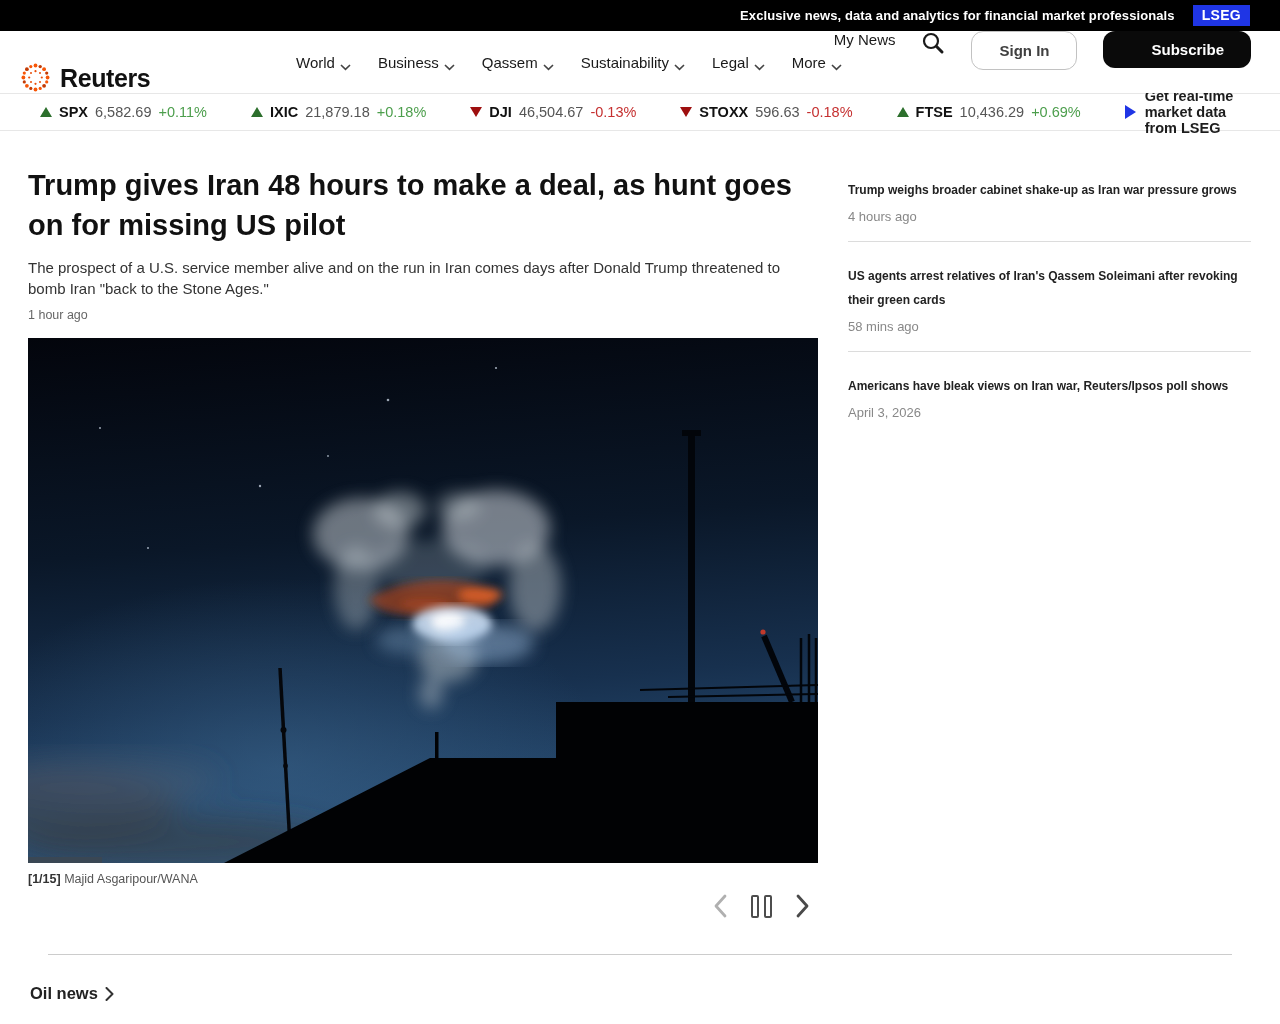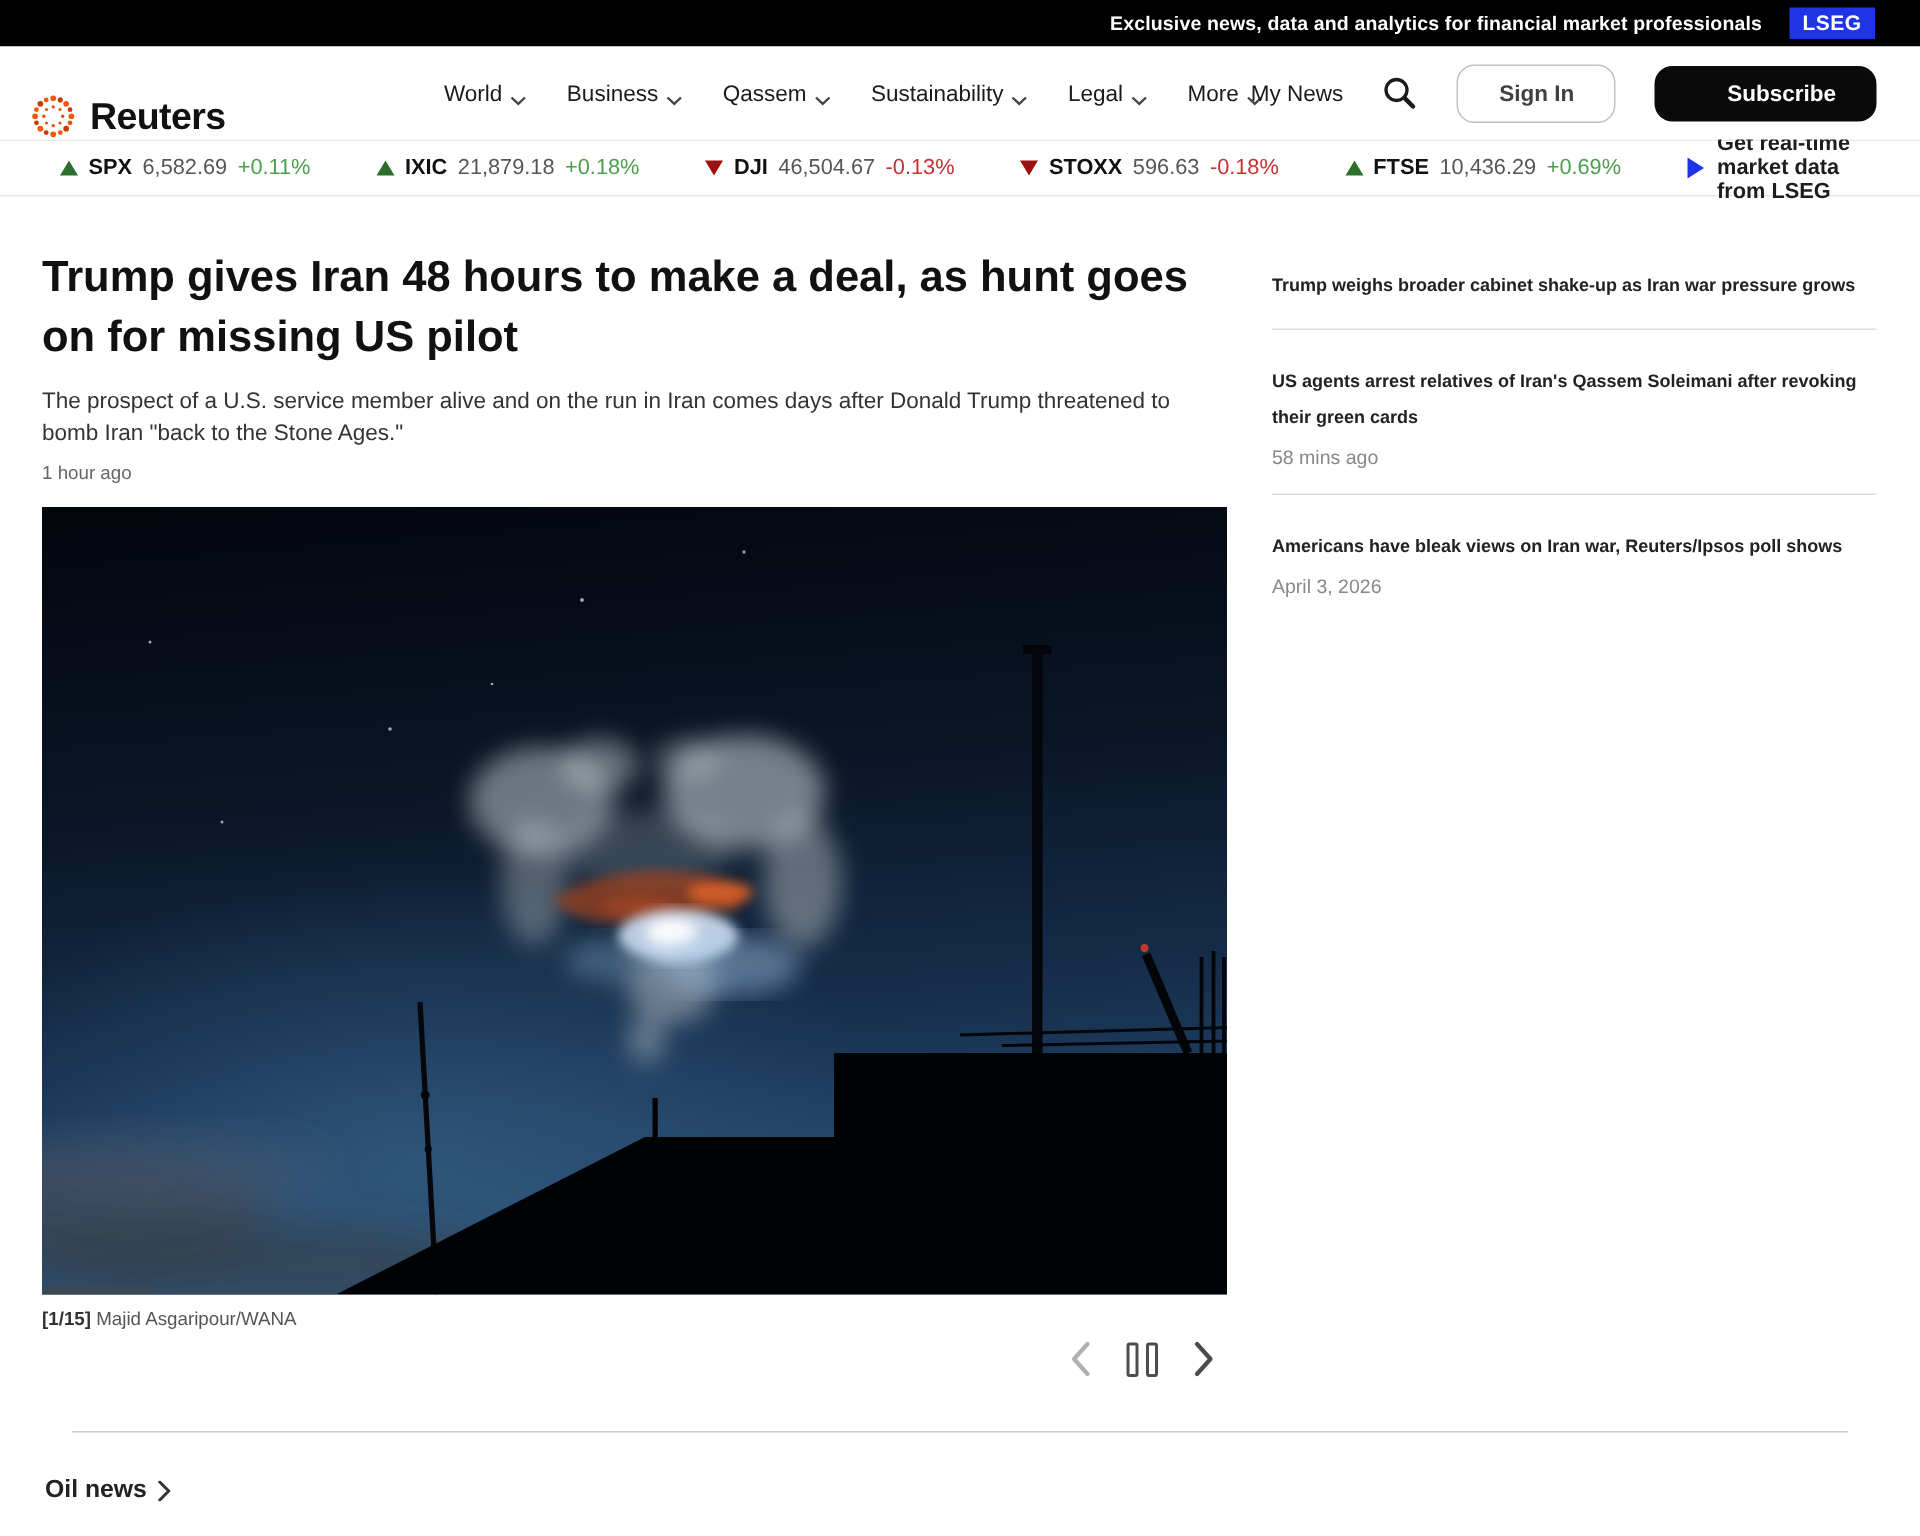--- a/index.html
+++ b/index.html
@@ -17,21 +17,21 @@
   .header { position:relative; height:62px; background:#fff; }
   .brand { position:absolute; left:20px; top:0; height:62px; display:flex;
     align-items:flex-end; gap:9px; cursor:pointer; }
   .brand-name { font-size:25px; font-weight:700; color:#111; letter-spacing:-.4px; }
   .nav { position:absolute; left:296px; top:0; height:62px; display:flex;
     align-items:center; gap:27px; }
   .nav-item { display:flex; align-items:flex-end; gap:5px; font-size:15px;
     font-weight:500; color:#1a1a1a; cursor:pointer; white-space:nowrap; }
   .chev-down { margin-top:2px; }
   .header-right { position:absolute; right:29px; top:0; height:62px; display:flex;
-    align-items:center; gap:26px; }
+    align-items:flex-start; gap:26px; }
   .mynews { font-size:15px; font-weight:500; color:#1a1a1a; cursor:pointer; }
   .search-btn { display:flex; align-items:center; cursor:pointer; }
   .btn { font-size:15px; font-weight:700; border-radius:12px; padding:10px 27px;
     cursor:pointer; border:none; font-family:inherit; }
   .btn-signin { background:#fff; color:#404040; border:1px solid #c2c2c2; }
   .btn-subscribe { background:#0a0a0a; color:#fff;padding-left:48px; }
 
   
   .ticker { height:38px; border-top:1px solid #e7e7e7; border-bottom:1px solid #e7e7e7;
     display:flex; align-items:center; padding:0 29px 0 40px; }
@@ -328,20 +328,21 @@
         <svg width="14" height="24" viewBox="0 0 14 24">
           <polyline points="2,2 11,12 2,22" fill="none" stroke="#4a4a4a" stroke-width="2.8" stroke-linecap="round" stroke-linejoin="round"></polyline>
         </svg>
       </span>
     </div>
   </div>
 
   <aside class="sidebar">
     <div class="side-item">
       <div class="s-title">Trump weighs broader cabinet shake-up as Iran war pressure grows</div>
+      <div class="s-time">4 hours ago</div>
     </div>
     <div class="side-item">
       <div class="s-title">US agents arrest relatives of Iran's Qassem Soleimani after revoking their green cards</div>
       <div class="s-time">58 mins ago</div>
     </div>
     <div class="side-item">
       <div class="s-title">Americans have bleak views on Iran war, Reuters/Ipsos poll shows</div>
       <div class="s-time">April 3, 2026</div>
     </div>
   </aside>

